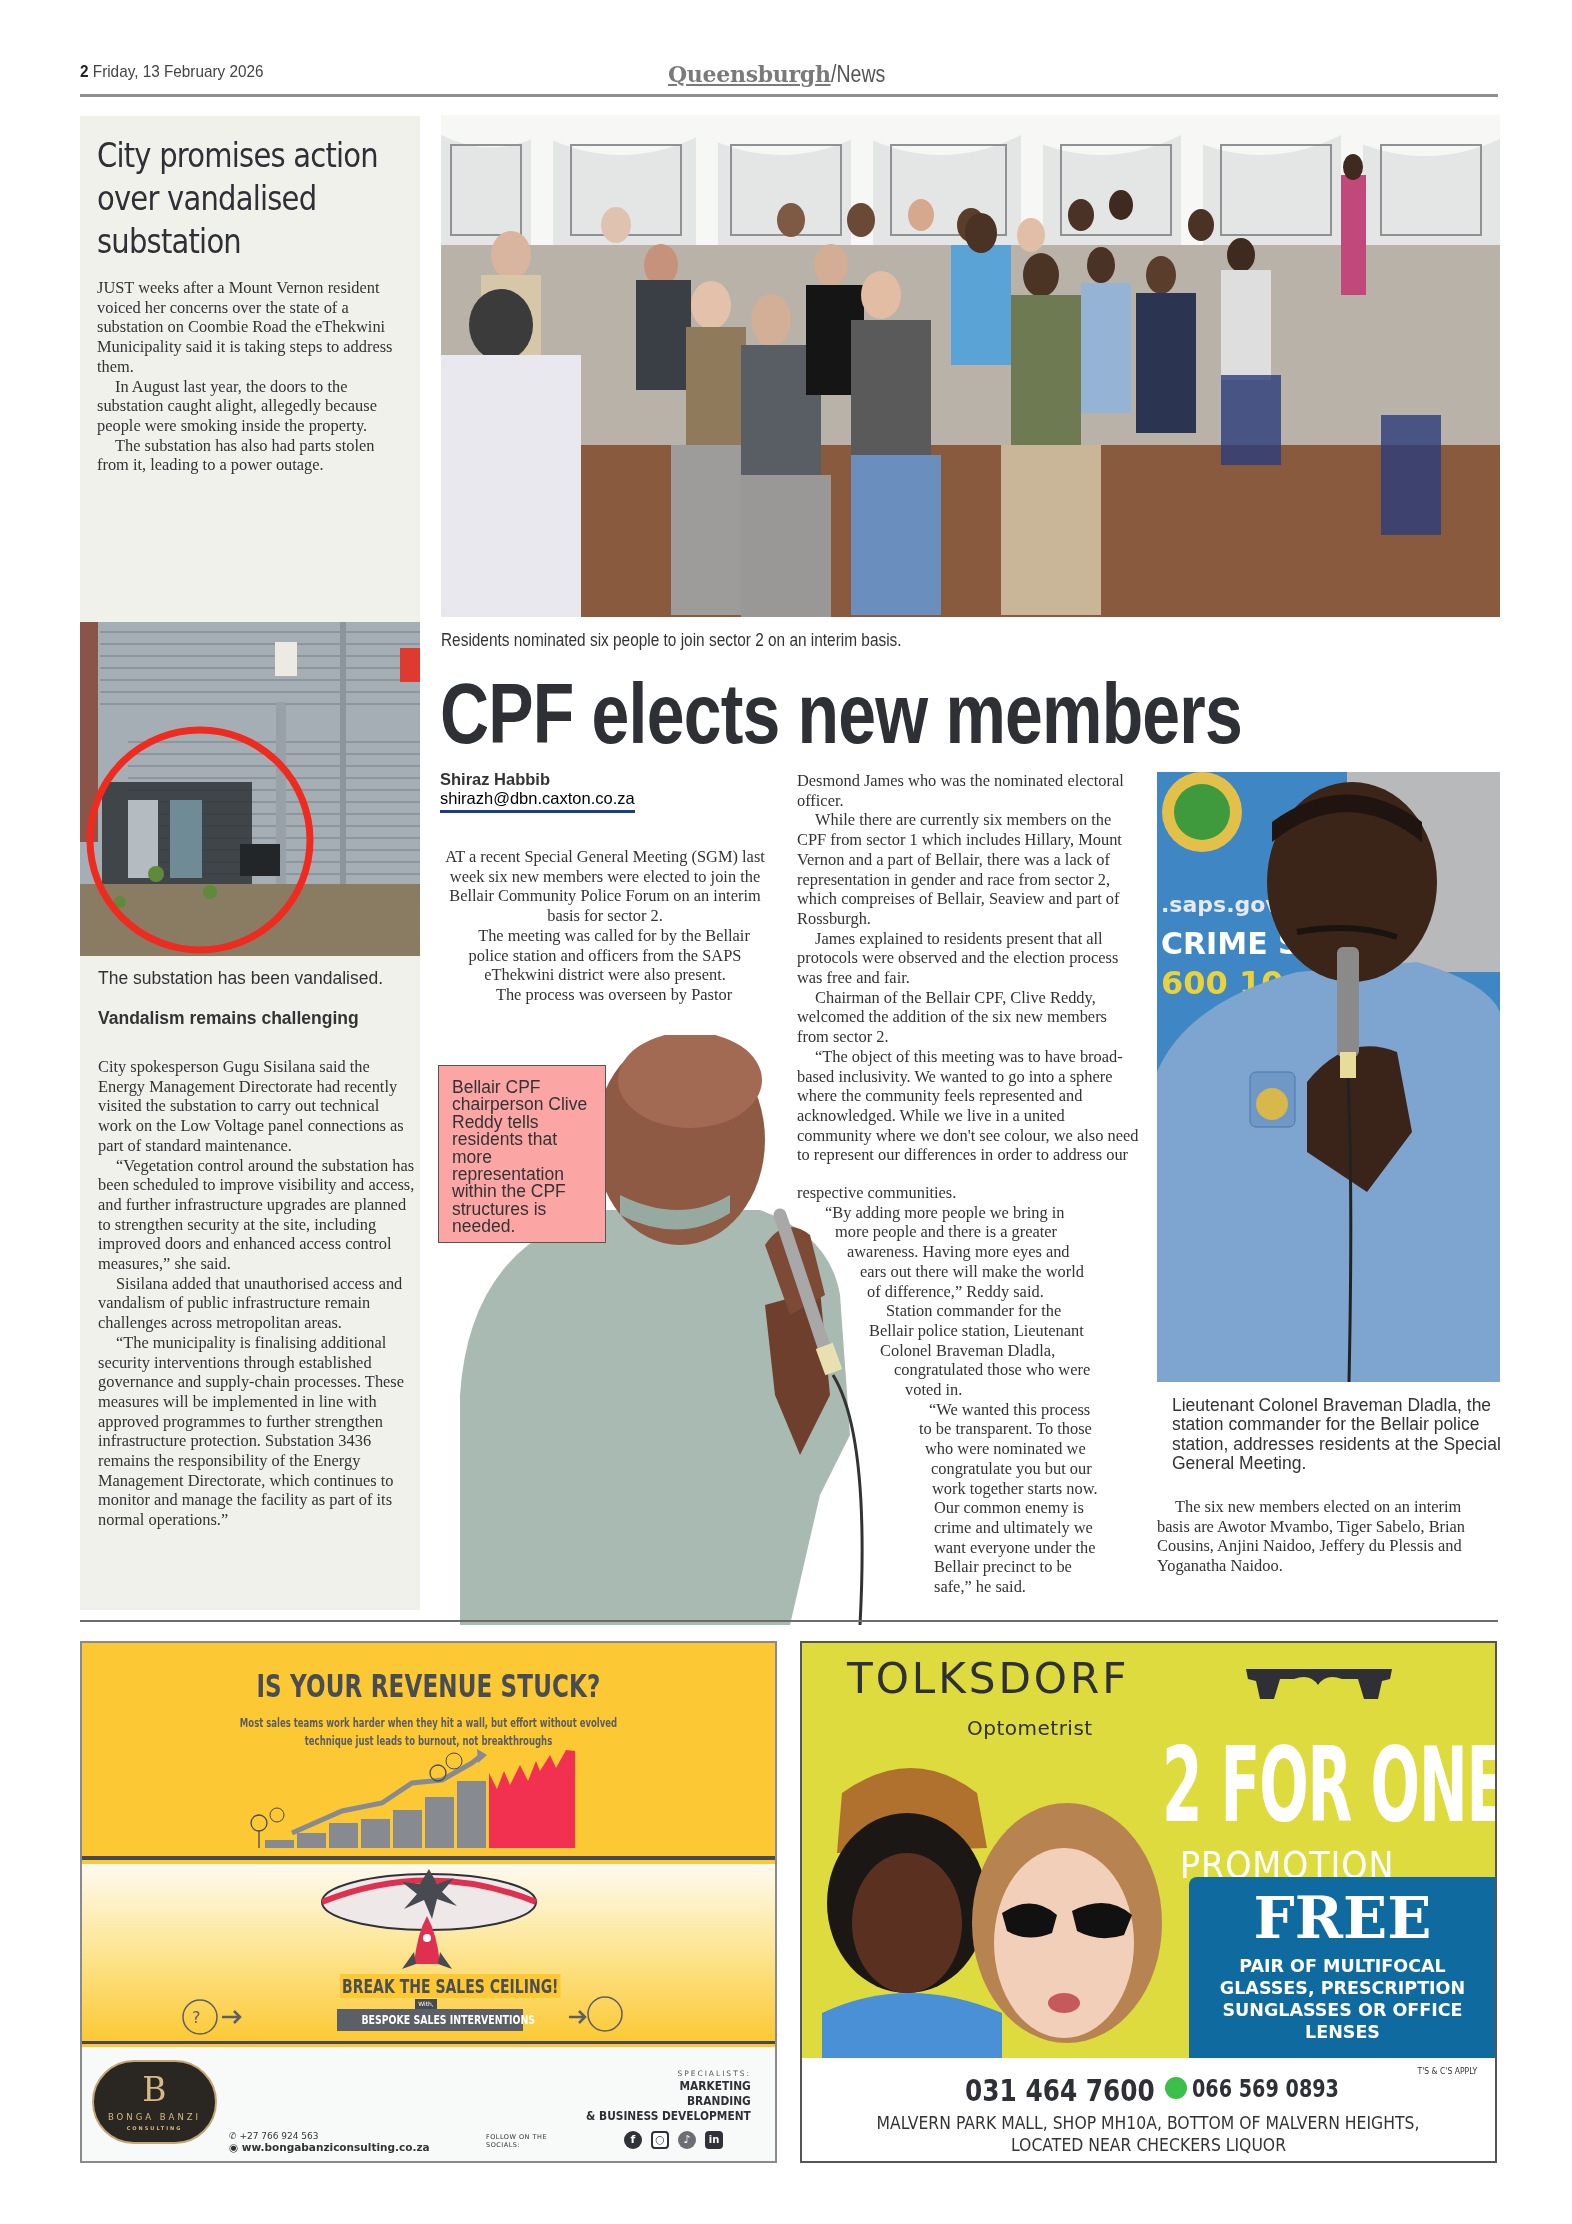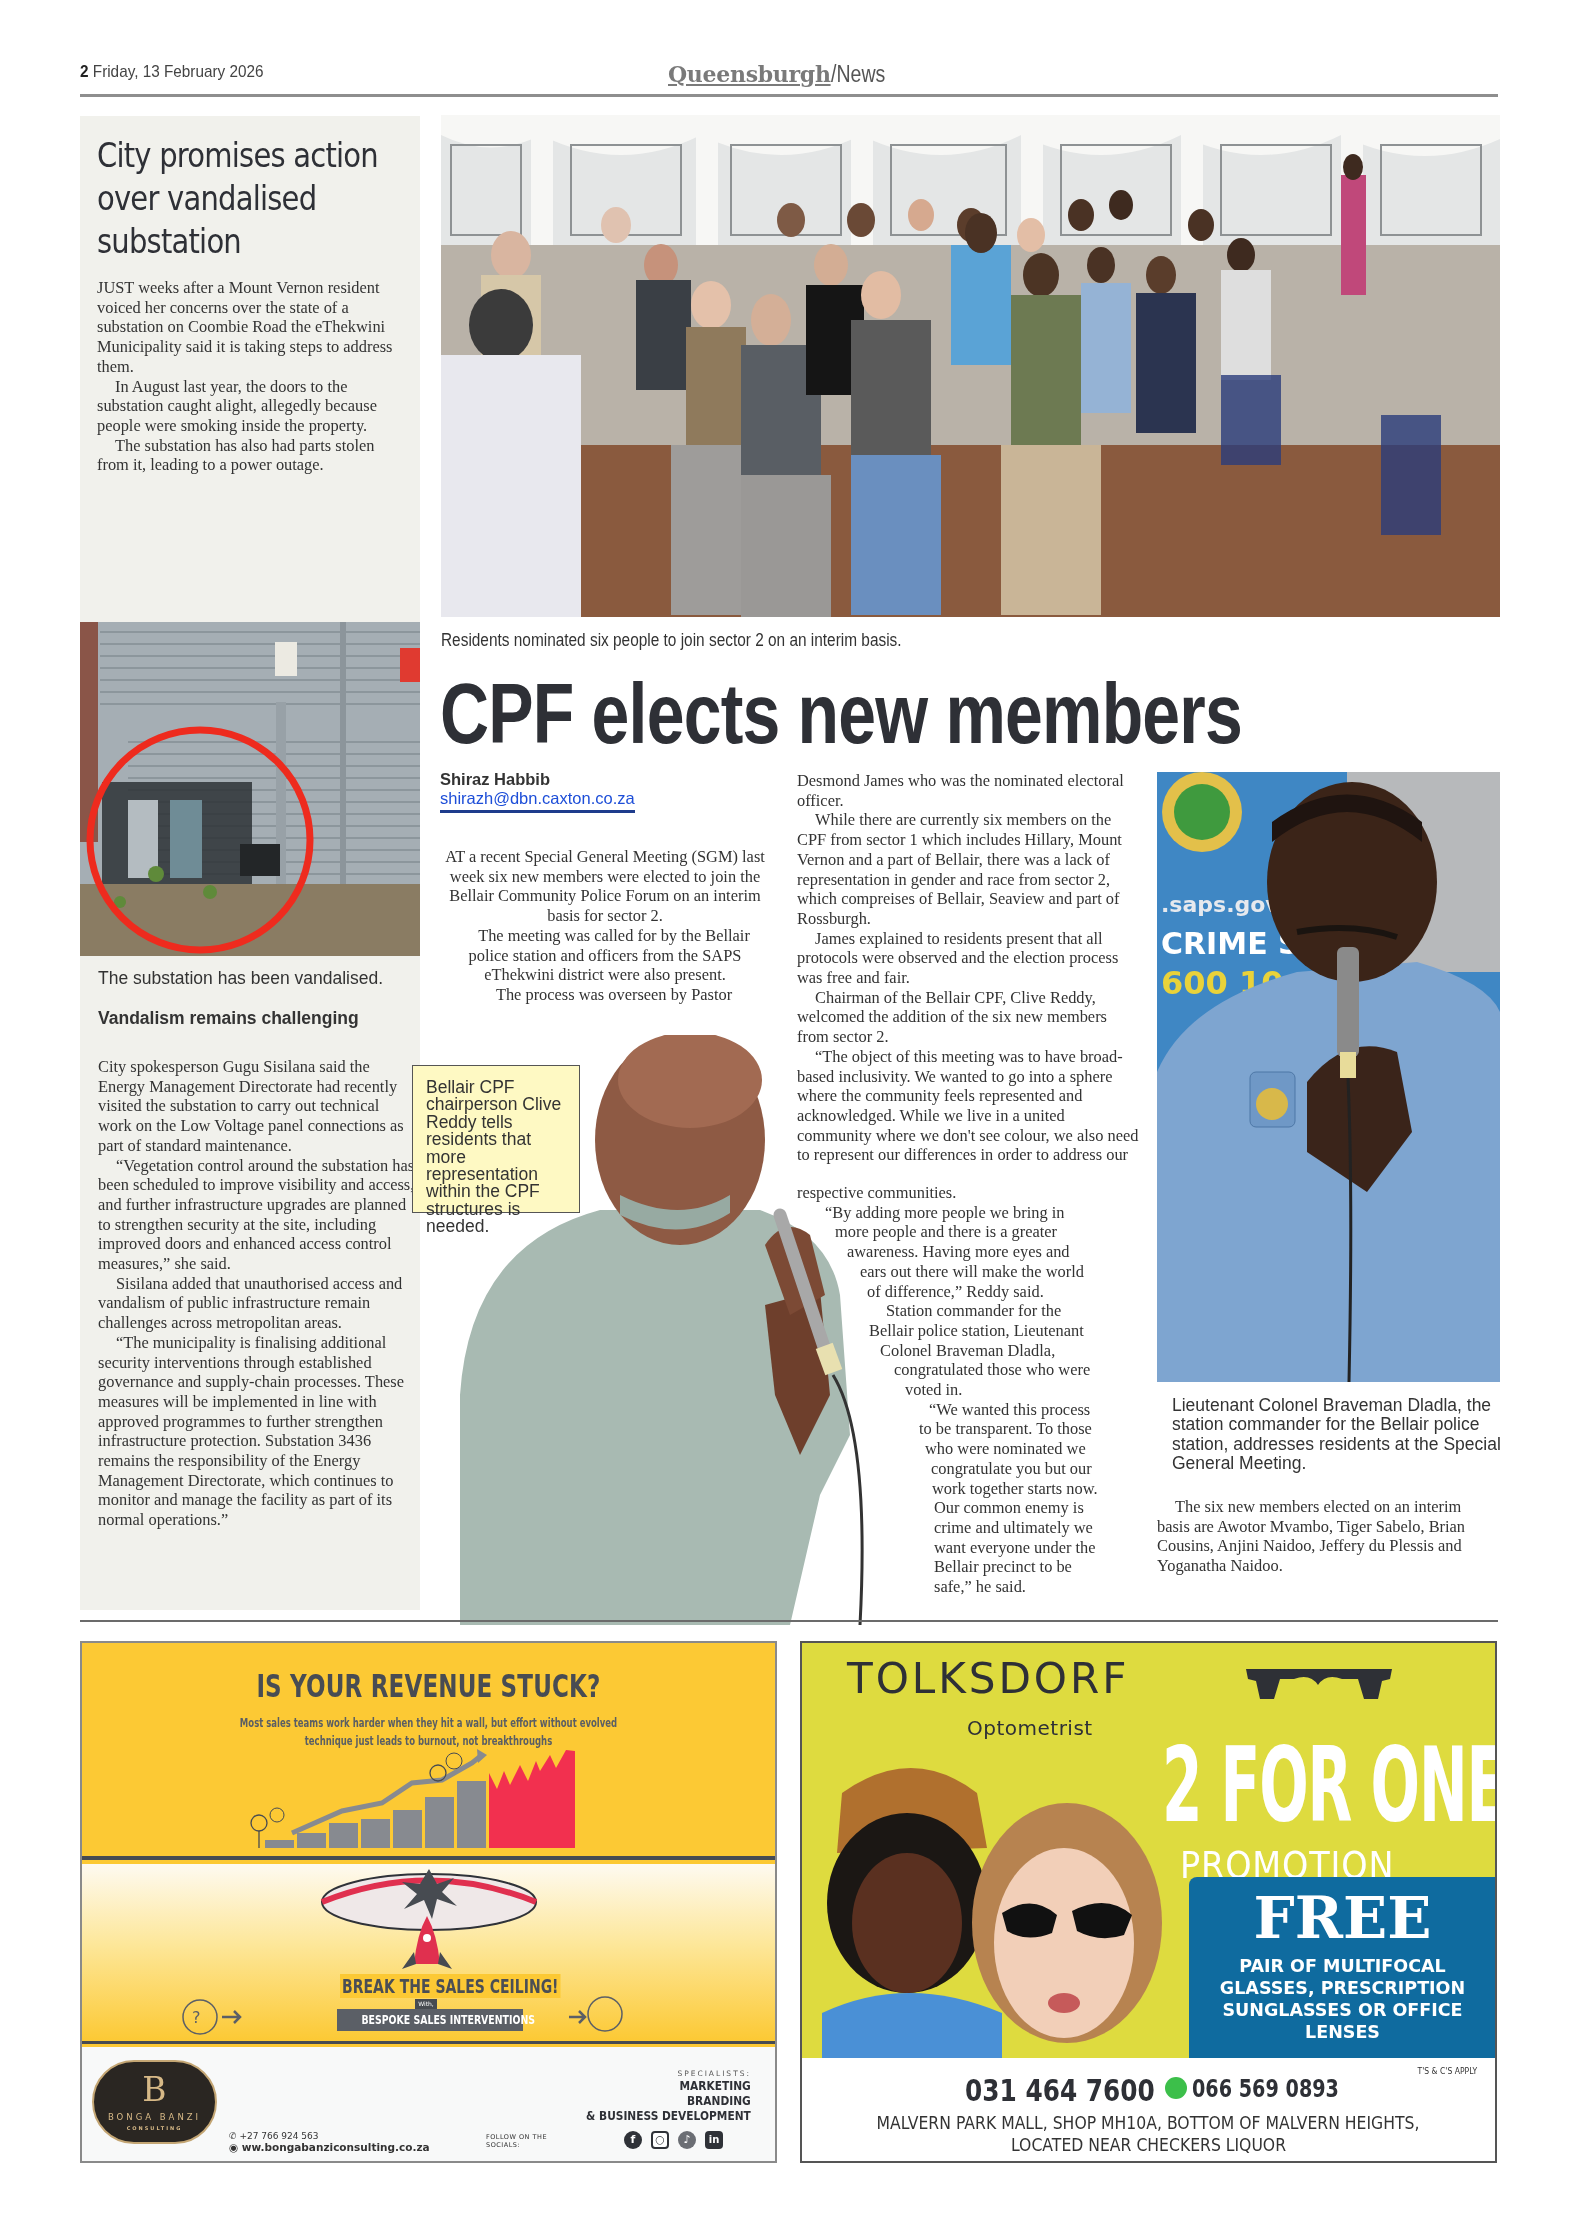--- a/index.html
+++ b/index.html
@@ -32,30 +32,30 @@
   .sidebar2 .side-body2 { position: absolute; left: 18px; top: 80px; width: 318px; margin-top: 21px; }
 
   
   .main-photo { position: absolute; left: 441px; top: 115px; width: 1059px; height: 502px; overflow: hidden; background: #c8c8c4; }
   .main-caption { position: absolute; left: 441px; top: 630px; font-family: "Liberation Sans", sans-serif; font-size: 17.5px; color: #333; transform: scaleX(0.88); transform-origin: left; white-space: nowrap; }
   .headline { position: absolute; left: 440px; top: 663px; font-family: "Liberation Sans", sans-serif; font-weight: 700; font-size: 86px; line-height: 100px; color: #2e3036; letter-spacing: -1px; transform: scaleX(0.79); transform-origin: left; white-space: nowrap; }
 
   
   .byline { position: absolute; left: 440px; top: 770px; font-family: "Liberation Sans", sans-serif; }
   .byline .by-name { font-weight: 700; font-size: 16.5px; color: #333; }
-  .byline .by-email { display: inline-block; font-size: 16.5px; color: #1d4ed8; border-bottom: 3px solid #1e3c8c; padding-bottom: 2px; }
+  .byline .by-email { display: inline-block; font-size: 16.5px; color: #000000; border-bottom: 3px solid #1e3c8c; padding-bottom: 2px; }
 
   .col1 { position: absolute; left: 440px; top: 847px; width: 330px; text-align: center; }
   .col2 { position: absolute; left: 797px; top: 771px; width: 345px; }
   .col2b { position: absolute; left: 797px; top: 1183px; width: 345px; }
   .col2b p { white-space: nowrap; }
 
   
   .reddy-photo { position: absolute; left: 430px; top: 1035px; width: 480px; height: 590px; overflow: hidden; }
-  .reddy-caption-box { position: absolute; left: 412px; top: 1065px; width: 168px; height: 148px; border: 1.5px solid #555; background: #fef9c3; padding: 13px 8px 0 13px; font-family: "Liberation Sans", sans-serif; font-size: 17.5px; line-height: 17.4px; color: #333; z-index: 3; }
+  .reddy-caption-box { position: absolute; left: 438px; top: 1065px; width: 168px; height: 178px; border: 1.5px solid #555; background: #fca5a5; padding: 13px 8px 0 13px; font-family: "Liberation Sans", sans-serif; font-size: 17.5px; line-height: 17.4px; color: #333; z-index: 3; }
 
   
   .dladla-photo { position: absolute; left: 1157px; top: 772px; width: 343px; height: 610px; overflow: hidden; background: #6e9fc8; }
   .dladla-caption { position: absolute; left: 1157px; top: 1396px; width: 345px; font-family: "Liberation Sans", sans-serif; font-size: 17.5px; line-height: 19.4px; color: #333; margin-left: 15px; }
   .col3 { position: absolute; left: 1157px; top: 1497px; width: 330px; }
 
   .rule-mid { position: absolute; left: 80px; top: 1620px; width: 1418px; height: 2px; background: #6b6b6b; }
 
   
   .ad1 { position: absolute; left: 80px; top: 1641px; width: 697px; height: 522px; border: 2px solid #8a8a8a; overflow: hidden; background: #fcc934; }

